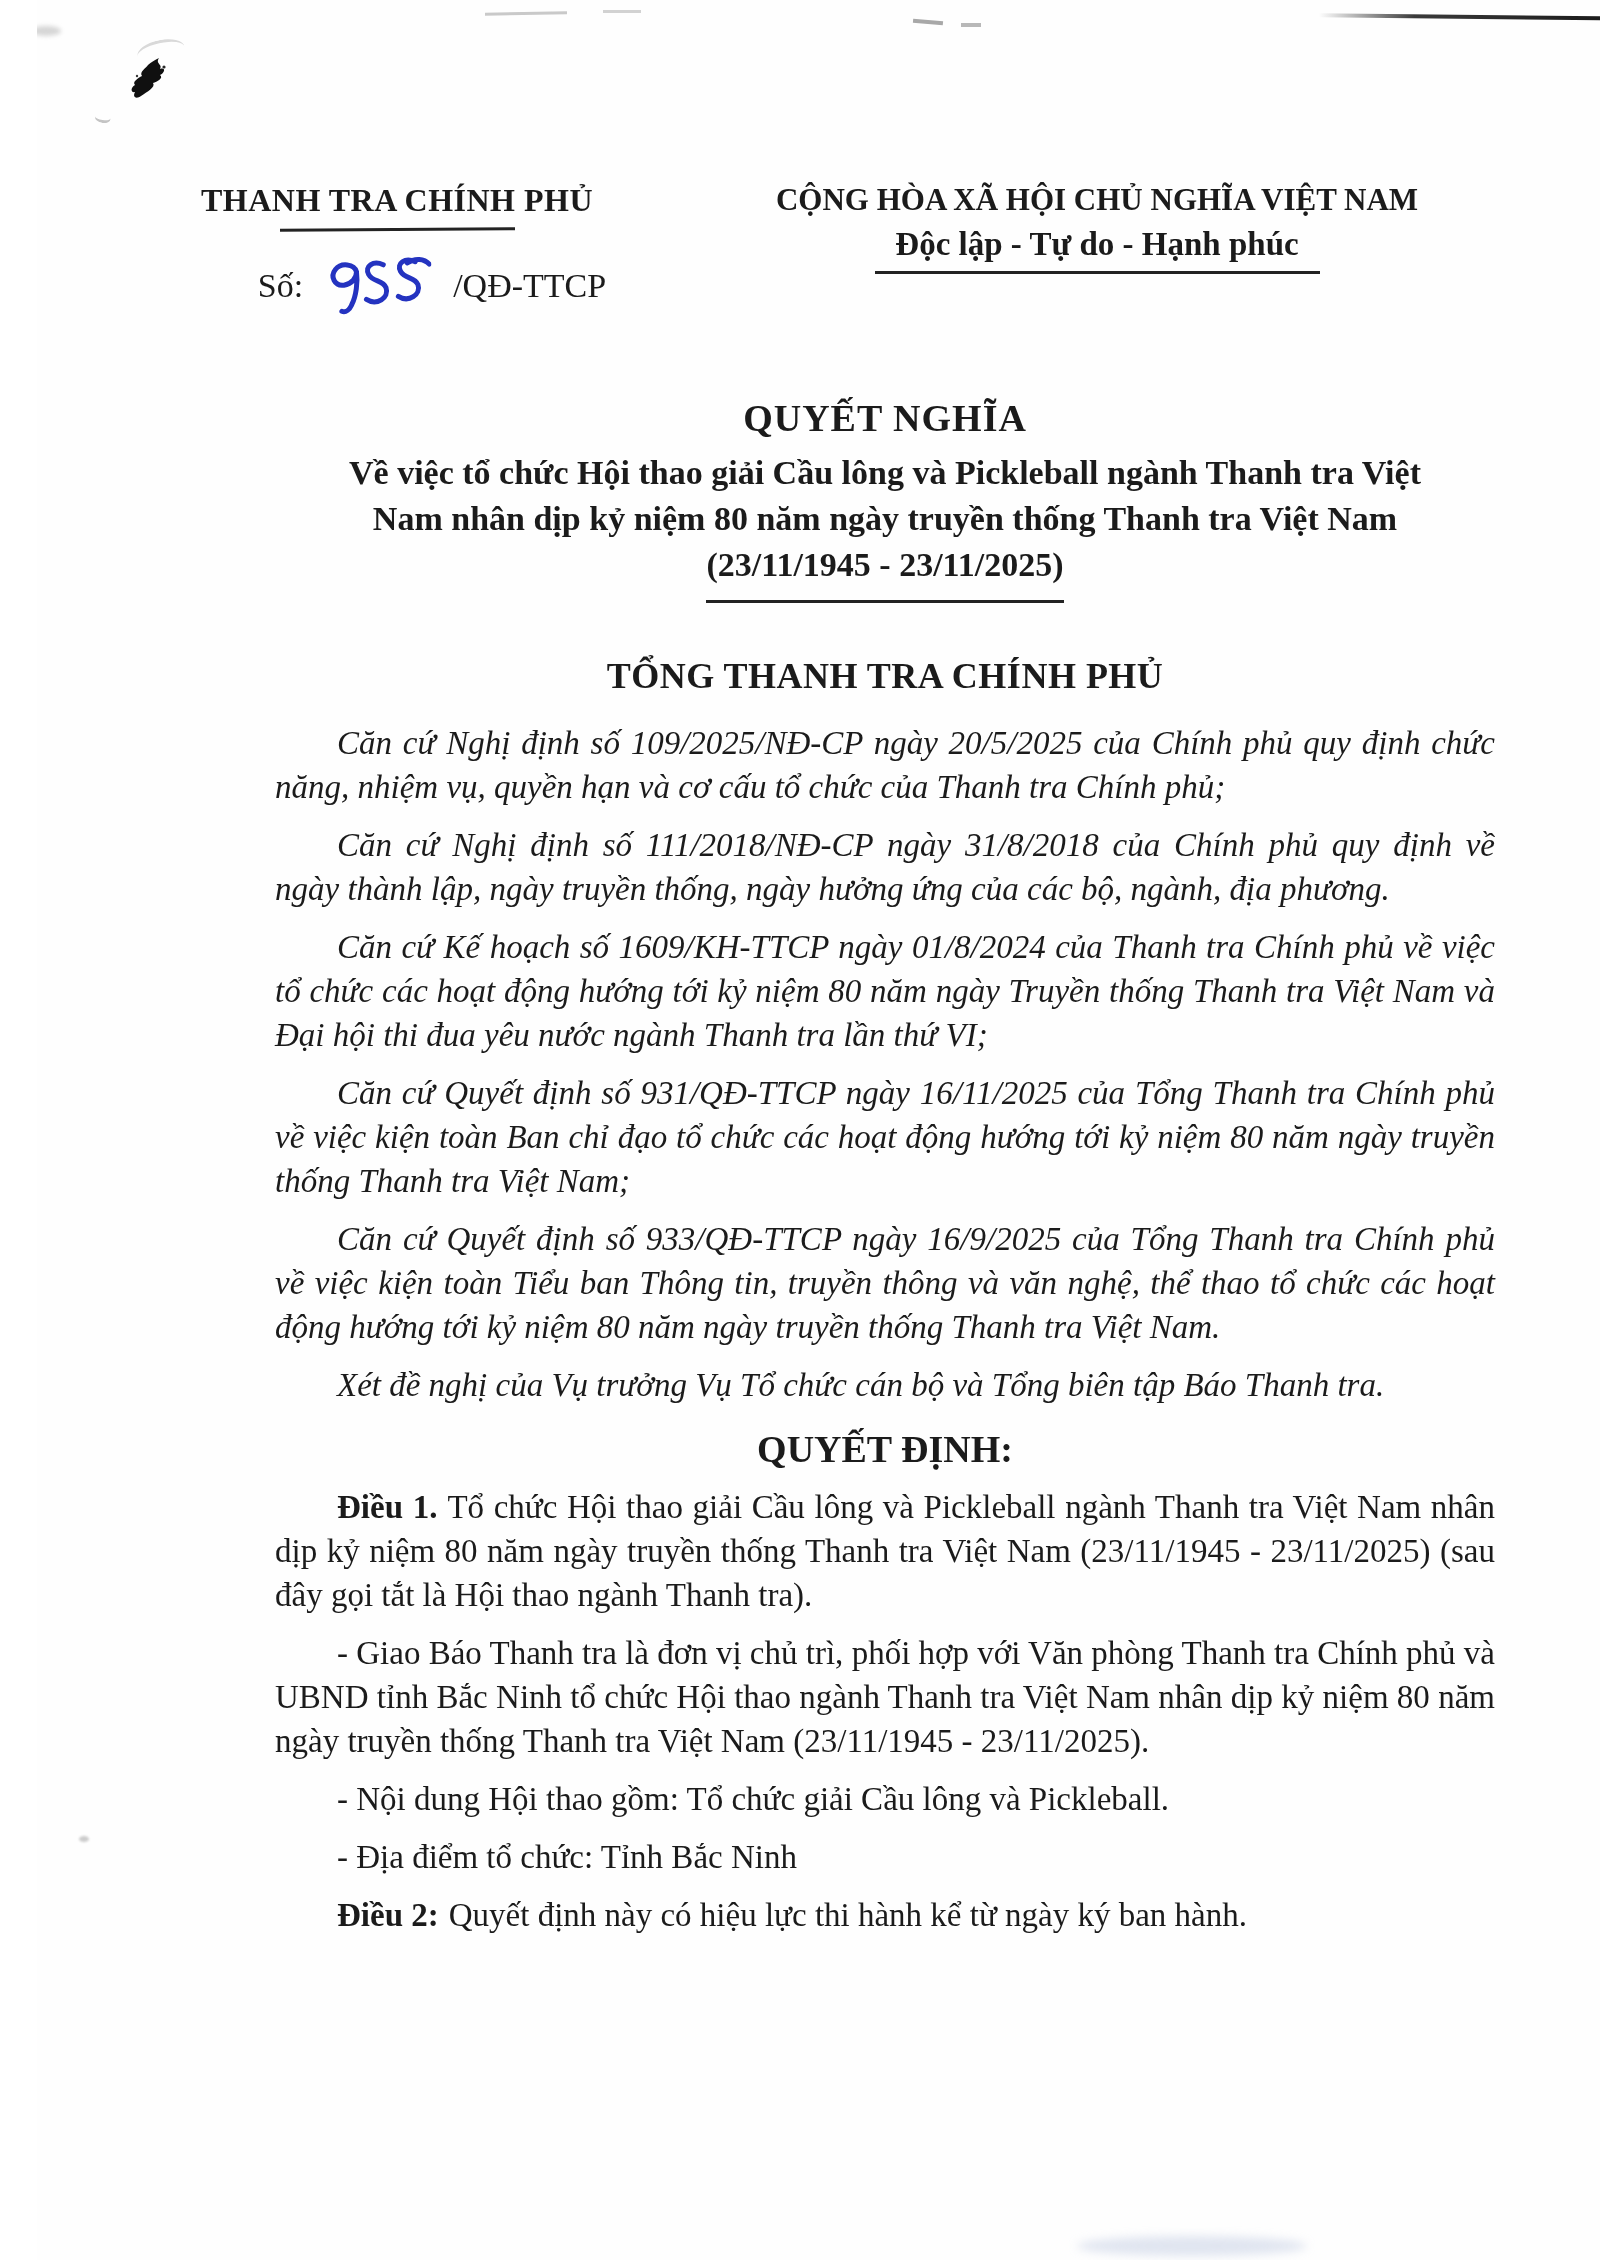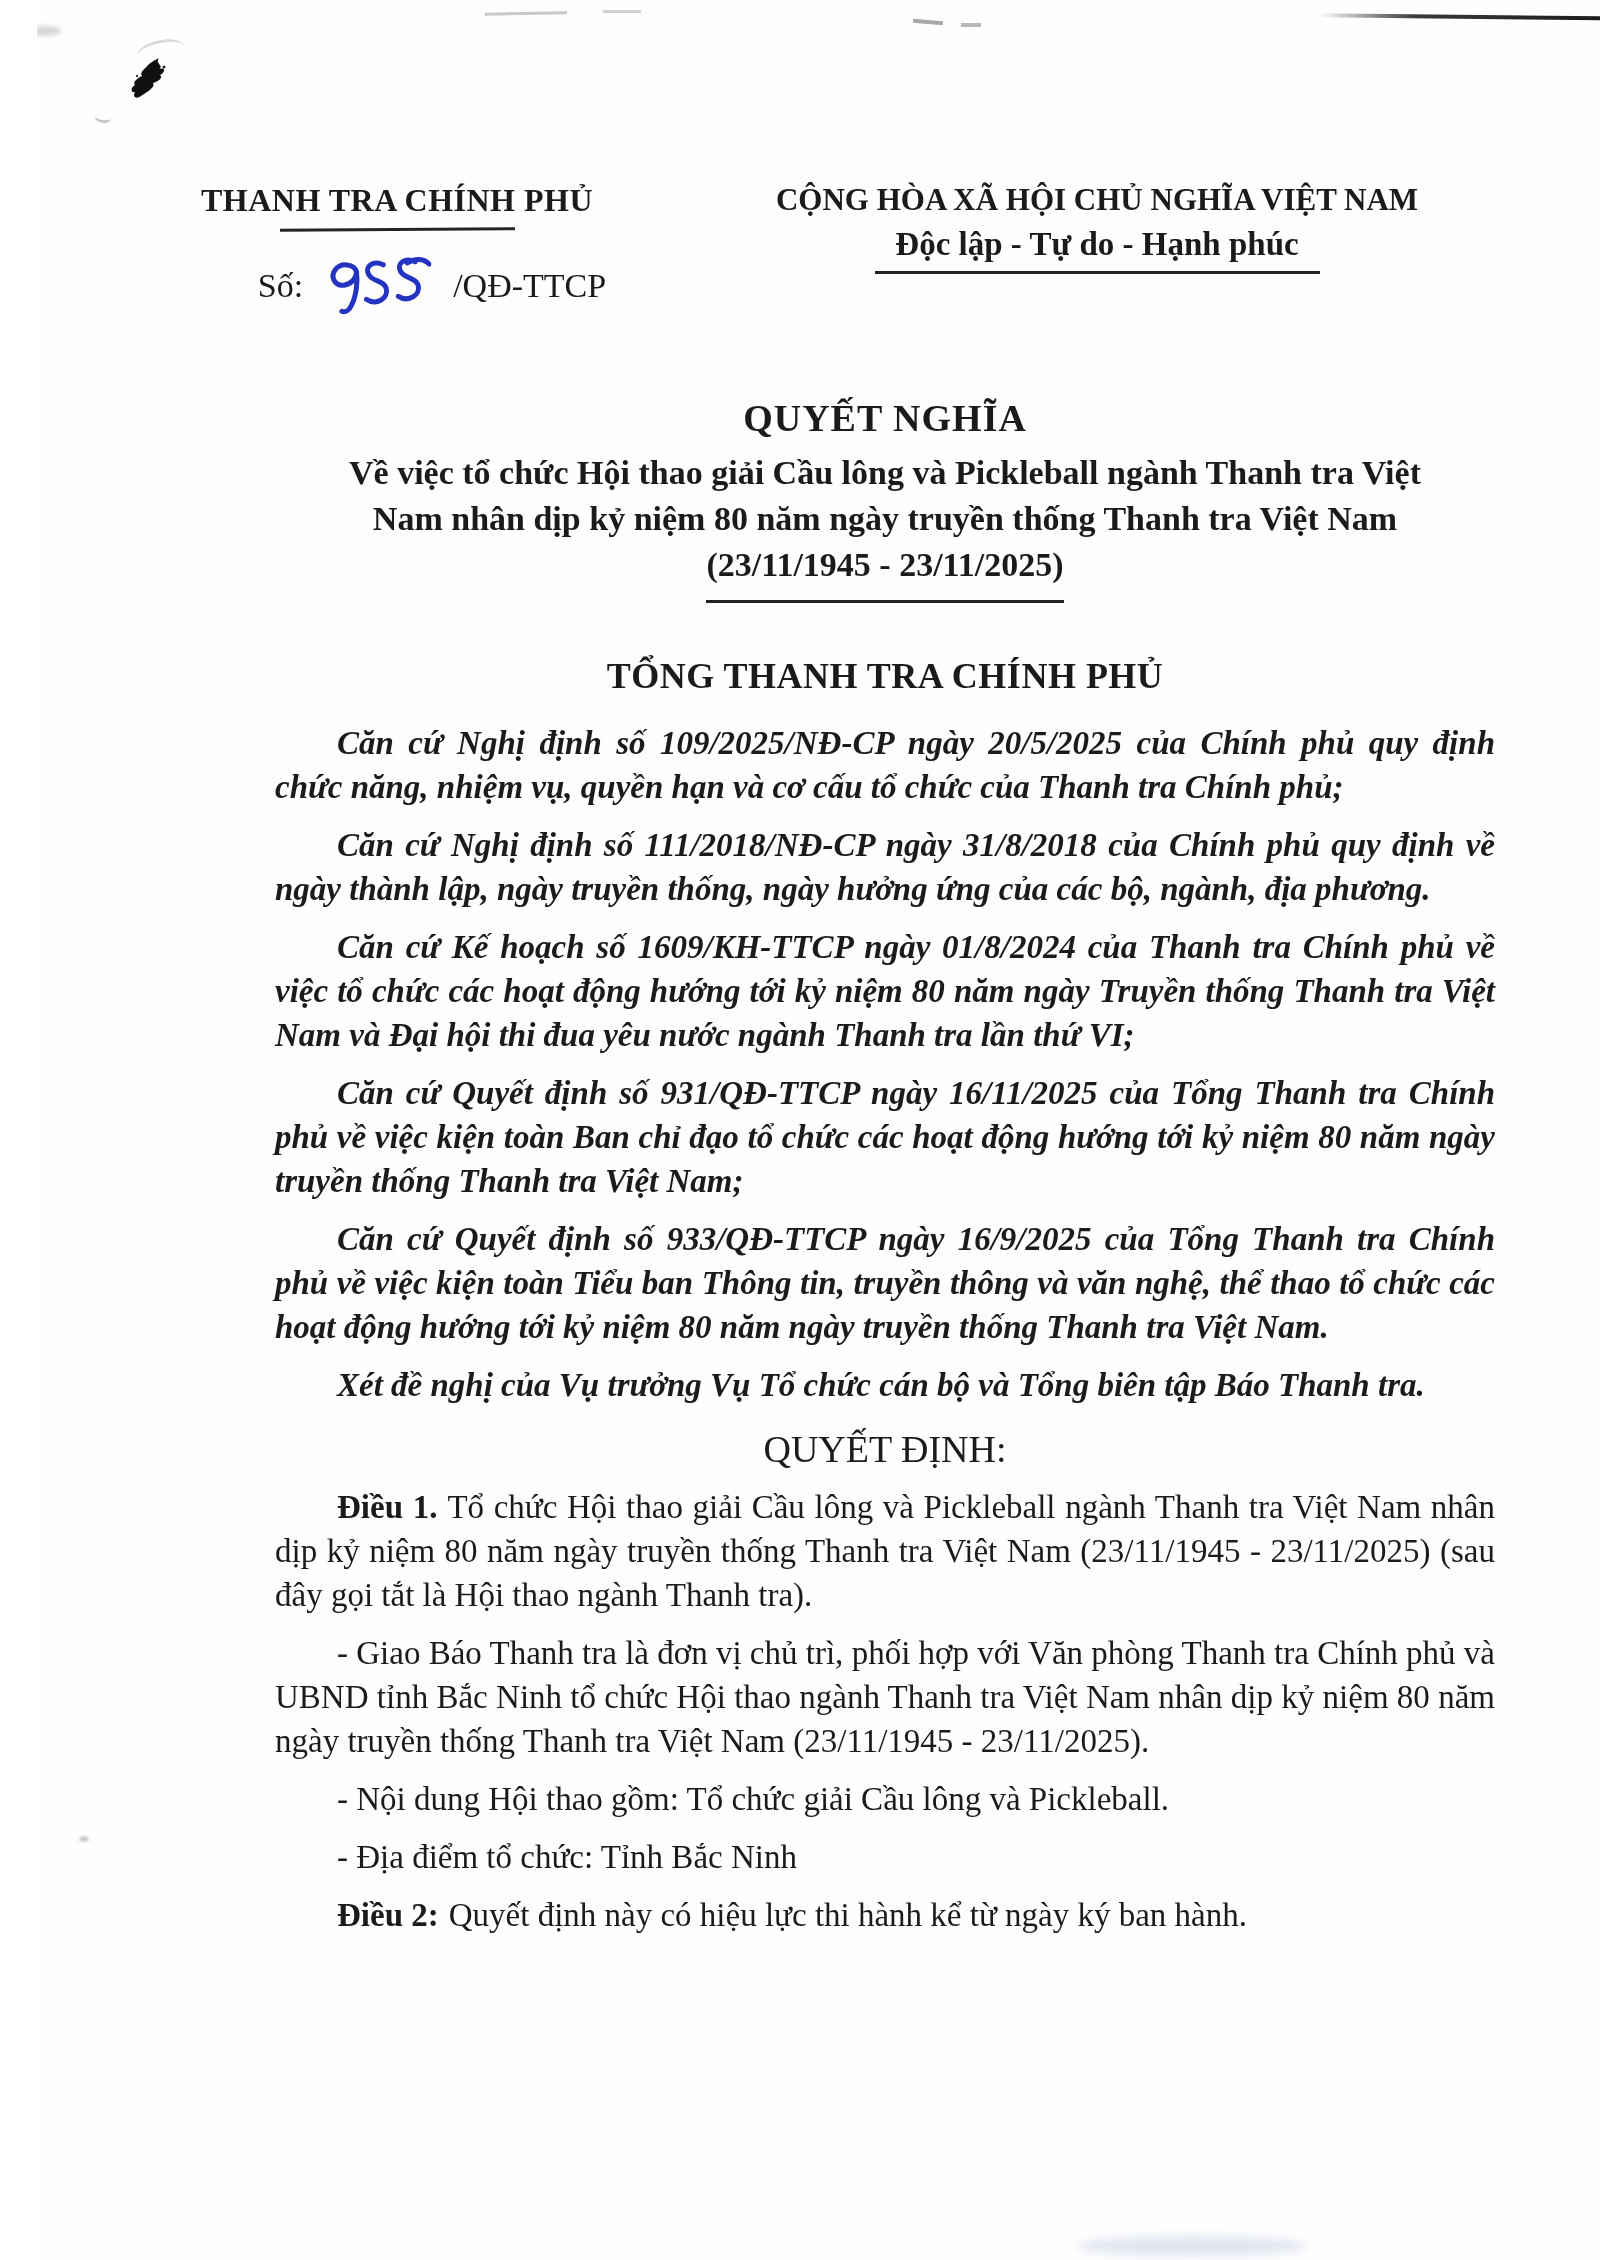--- a/index.html
+++ b/index.html
@@ -21,23 +21,23 @@
   .date-line{margin:24px 0 0 95px;font-style:italic;font-size:34px;display:flex;align-items:center;justify-content:center;gap:6px;white-space:nowrap;}
   .hw{display:inline-block;transform:rotate(-2deg);}
   .hw svg{display:inline-block;}
   .sr{position:absolute;width:1px;height:1px;overflow:hidden;clip-path:inset(50%);white-space:nowrap;}
   
   .body{position:absolute;left:238px;top:396px;width:1220px;}
   .doc-type{text-align:center;font-weight:700;font-size:38px;letter-spacing:1px;}
   .subject{text-align:center;font-weight:700;font-size:34px;line-height:46px;margin-top:10px;}
   .title-divider{width:358px;border-bottom:3px solid #232323;margin:12px auto 0;}
   .authority{text-align:center;font-weight:700;font-size:36px;letter-spacing:.5px;margin-top:52px;}
-  .preamble{margin-top:24px;font-weight:bold;}
+  .preamble{margin-top:24px;}
   .preamble p{font-style:italic;font-size:33px;line-height:44px;text-align:justify;text-indent:62px;margin:14px 0 0 0;}
-  .decision-heading{text-align:center;font-weight:400;font-size:38px;margin-top:20px;}
+  .decision-heading{text-align:center;font-weight:700;font-size:38px;margin-top:20px;}
   .articles p{font-size:33px;line-height:44px;text-align:justify;text-indent:62px;margin:14px 0 0 0;}
   .article-label{font-weight:700;}
   .article-label:not(:empty){padding-right:10px;}
   
   .artifact{position:absolute;pointer-events:none;}
   .a-topline{left:1282px;top:15px;width:318px;height:4px;
     background:linear-gradient(to right,rgba(80,80,80,0),#3a3a3a 30%,#161616);transform:rotate(.6deg);}
   .a-dash1{left:448px;top:12px;width:82px;height:3px;background:#c9c9c9;transform:rotate(-1deg);}
   .a-dash2{left:566px;top:10px;width:38px;height:3px;background:#d2d2d2;}
   .a-dash3{left:876px;top:20px;width:30px;height:4px;background:#a8a8a8;transform:rotate(5deg);}

